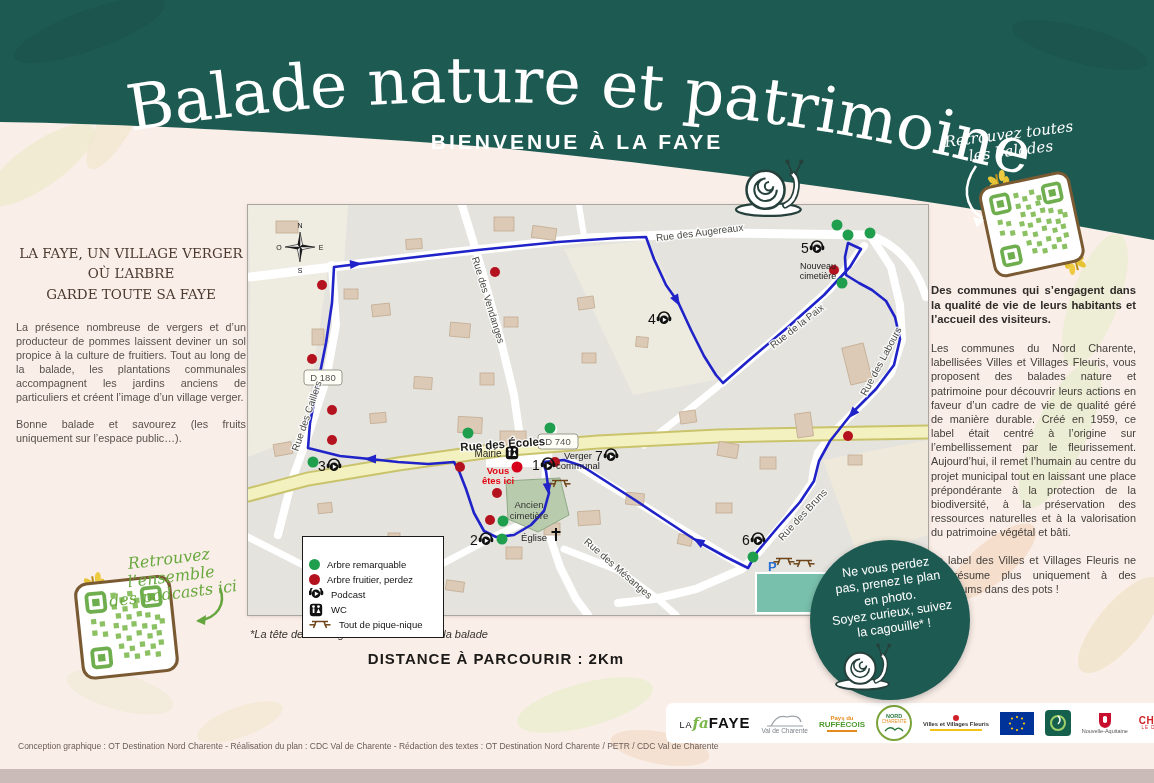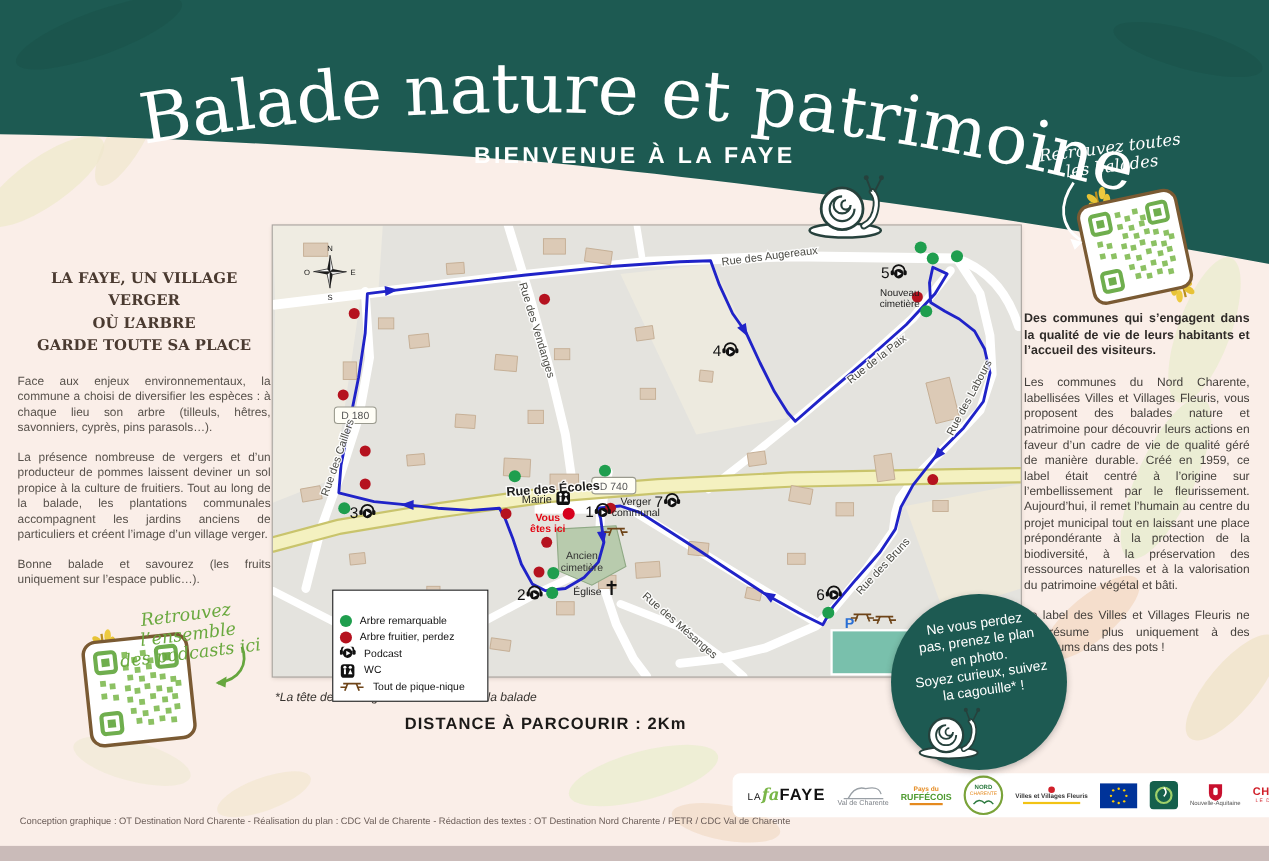--- a/index.html
+++ b/index.html
@@ -8,21 +8,21 @@
   .abs{position:absolute}
   
   #banner-svg{position:absolute;top:0;left:0;z-index:2;pointer-events:none}
   .subtitle{position:absolute;top:130px;left:0;width:1154px;text-align:center;z-index:3;
             color:#fff;font-weight:bold;font-size:21px;letter-spacing:3px}
   .balades-note{position:absolute;top:126px;left:935px;width:150px;z-index:4;color:#fff;
       font-family:"DejaVu Serif",serif;font-style:italic;font-size:15px;text-align:center;
       transform:rotate(-7deg);line-height:1.15}
   
   .left-col{position:absolute;top:243px;left:16px;width:230px;z-index:2}
-  .left-head{font-family:"DejaVu Serif",serif;font-weight:bold;color:#4a3a30;
+  .left-head{font-family:"DejaVu Serif",serif;font-weight:normal;color:#4a3a30;
              font-size:13.5px;text-align:center;line-height:1.5;margin-bottom:16px}
   .left-col p{font-size:10.8px;line-height:1.3;text-align:justify;color:#57514b;margin:0 0 13px}
   .script-green{position:absolute;top:550px;left:96px;width:150px;z-index:3;color:#6aa93f;
       font-family:"DejaVu Serif",serif;font-style:italic;font-size:16px;text-align:center;
       transform:rotate(-7deg);line-height:1.1}
   
   .right-col{position:absolute;top:283px;left:931px;width:205px;z-index:2}
   .right-col .intro{font-size:11.3px;font-weight:bold;color:#2f2b28;text-align:justify;line-height:1.3;margin:0 0 10px}
   .right-col p{font-size:10.9px;line-height:1.3;text-align:justify;color:#44403c;margin:14px 0 12px}
   
@@ -193,23 +193,22 @@
 </svg>
 
 <svg class="abs" width="96" height="62" style="top:156px;left:726px;z-index:4" viewBox="-34 -26 68 44">
   <use href="#snail"></use>
 </svg>
 
 <div class="left-col">
   <div class="left-head">
     <span>LA FAYE, UN VILLAGE VERGER</span><br>
     <span>OÙ L’ARBRE</span><br>
-    <span>GARDE TOUTE SA PLACE</span>
-  </div>
-  <p>Face aux enjeux environnementaux, la commune a choisi de diversifier les espèces : à chaque lieu son arbre (tilleuls, hêtres, savonniers, cyprès, pins parasols…).</p>
+    <span>GARDE TOUTE SA FAYE</span>
+  </div>
   <p>La présence nombreuse de vergers et d’un producteur de pommes laissent deviner un sol propice à la culture de fruitiers. Tout au long de la balade, les plantations communales accompagnent les jardins anciens de particuliers et créent l’image d’un village verger.</p>
   <p>Bonne balade et savourez (les fruits uniquement sur l’espace public…).</p>
 </div>
 
 <div class="script-green">
   <span>Retrouvez l’ensemble</span><br>
   <span>des podcasts ici</span>
 </div>
 <svg class="abs" width="46" height="48" style="top:584px;left:184px;z-index:3">
   <path d="M36,4 C42,20 34,34 14,37" stroke="#66a63e" stroke-width="2.5" fill="none"></path>

